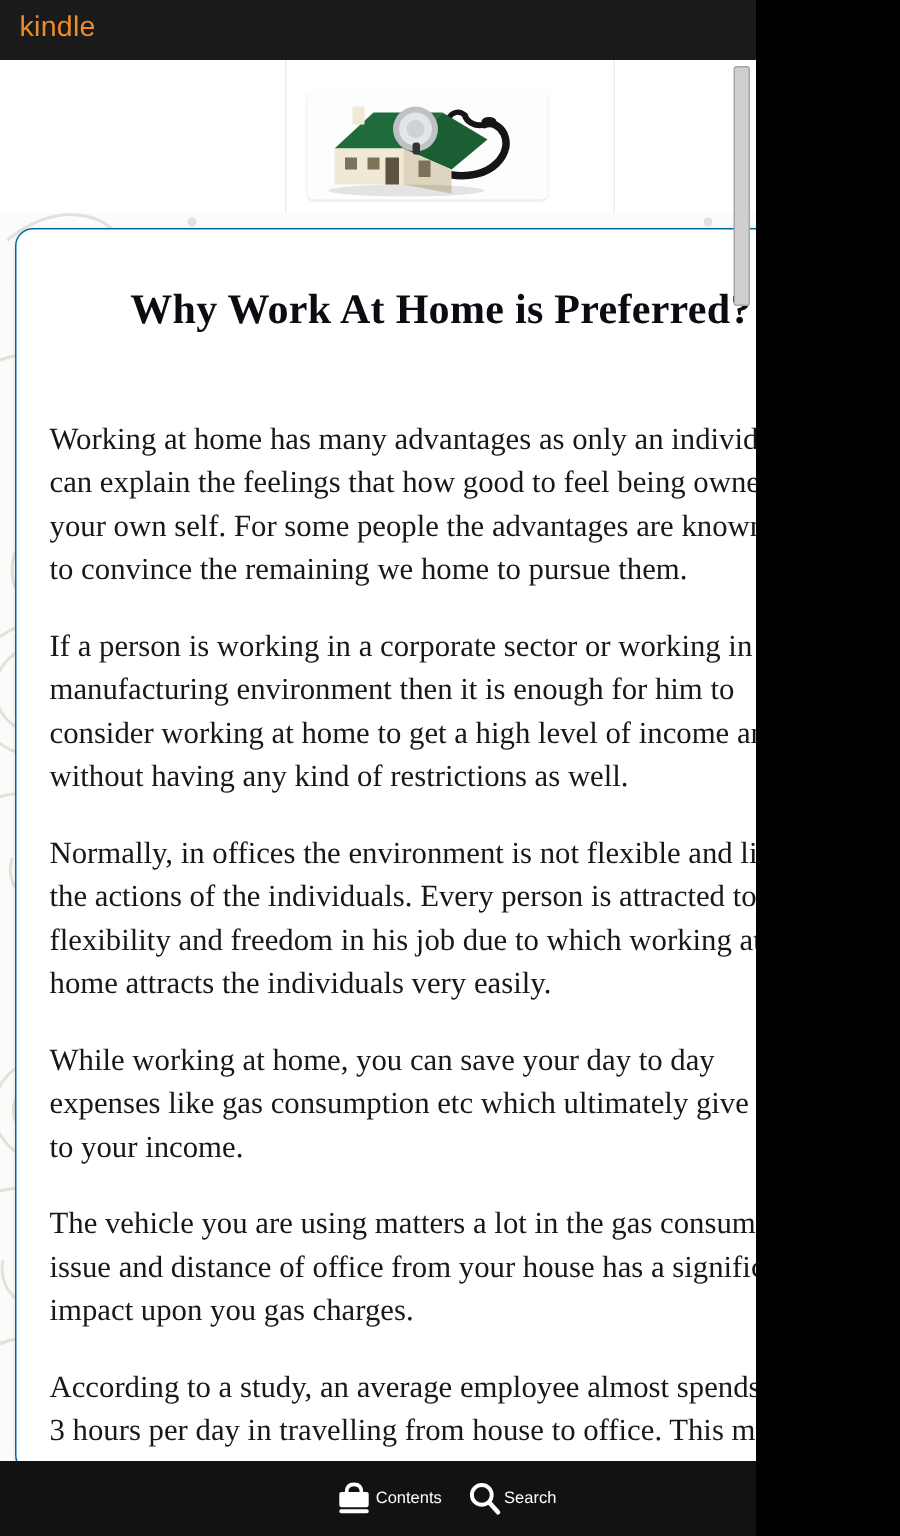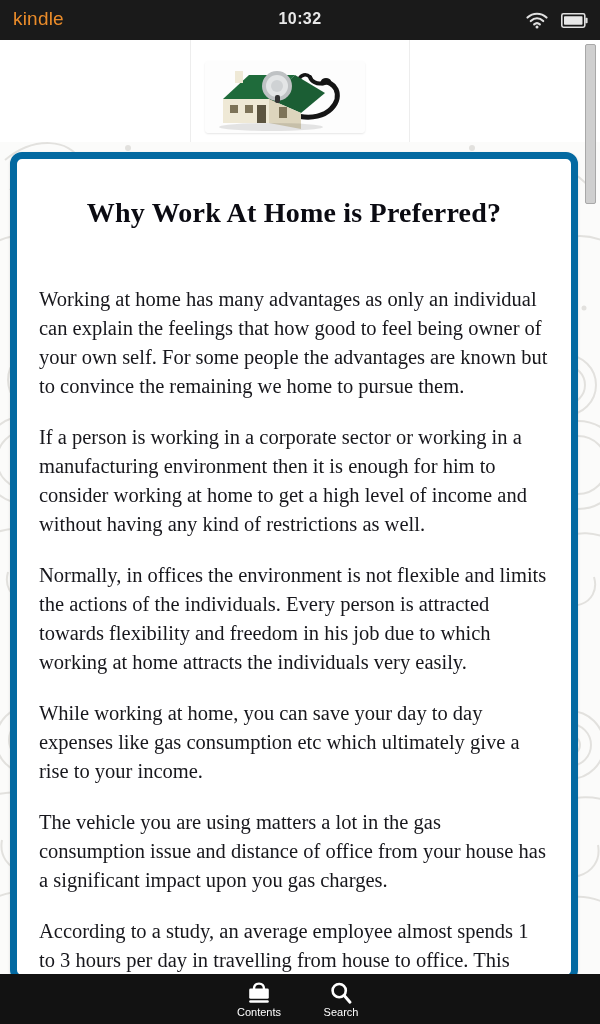--- a/index.html
+++ b/index.html
@@ -7,21 +7,21 @@
     padding: 0;
     width: 600px;
     height: 1024px;
     overflow: hidden;
     background: #000;
     font-family: "Liberation Sans", sans-serif;
   }
 
   #screen {
     position: relative;
-    width: 600px;
+    width: 504px;
     height: 1024px;
     background: #ffffff;
     overflow: hidden;
   }
 
   
   .statusbar {
     position: absolute;
     left: 0; top: 0;
     width: 600px;
@@ -113,21 +113,21 @@
   }
 
   
   .page-card {
     position: absolute;
     left: 10px;
     top: 152px;
     width: 568px;
     height: 830px;
     background: #ffffff;
-    border: 7px solid #0369a1;
+    border: 1px solid #0369a1;
     border-radius: 12px;
     box-sizing: border-box;
     z-index: 20;
     overflow: hidden;
     box-shadow: 0 1px 3px rgba(0,0,0,0.13);
   }
   .page-inner {
     padding: 26px 22px 0 22px;
   }
   .doc-title {
@@ -191,21 +191,20 @@
     z-index: 50;
     display: flex;
     align-items: center;
     justify-content: center;
     gap: 0px;
   }
   .tool-btn {
     width: 82px;
     height: 46px;
     display: flex;
-    flex-direction: column;
     align-items: center;
     justify-content: center;
     gap: 1px;
     border-radius: 3px;
     cursor: pointer;
     background: transparent;
   }
   .tool-btn.active {
     background: linear-gradient(#4a4a4a, #343434);
   }
@@ -298,21 +297,20 @@
       <circle cx="72" cy="25" r="11" fill="#e3e5e6"></circle>
       <circle cx="72" cy="25" r="6" fill="#cfd2d4"></circle>
       <rect x="70" y="34" width="5" height="8" rx="2" fill="#333"></rect>
 
       <ellipse cx="66" cy="66" rx="52" ry="4" fill="rgba(0,0,0,0.10)"></ellipse>
     </svg>
   </div>
 
   <div class="statusbar">
     <div class="status-brand">kindle</div>
-    <div class="status-clock">10:32</div>
     <div class="status-icons">
       <svg class="wifi-icon" width="24" height="18" viewBox="0 0 24 18">
         <g fill="none" stroke="#e0e0e0" stroke-width="2.2" stroke-linecap="round">
           <path d="M2.5 6.5 C 8 1.5, 16 1.5, 21.5 6.5"></path>
           <path d="M5.8 10 C 9.6 6.6, 14.4 6.6, 18.2 10"></path>
           <path d="M9.2 13.4 C 11 11.7, 13 11.7, 14.8 13.4"></path>
         </g>
         <circle cx="12" cy="16" r="1.5" fill="#e0e0e0"></circle>
       </svg>
       <svg class="battery-icon" width="27" height="15" viewBox="0 0 27 15">

